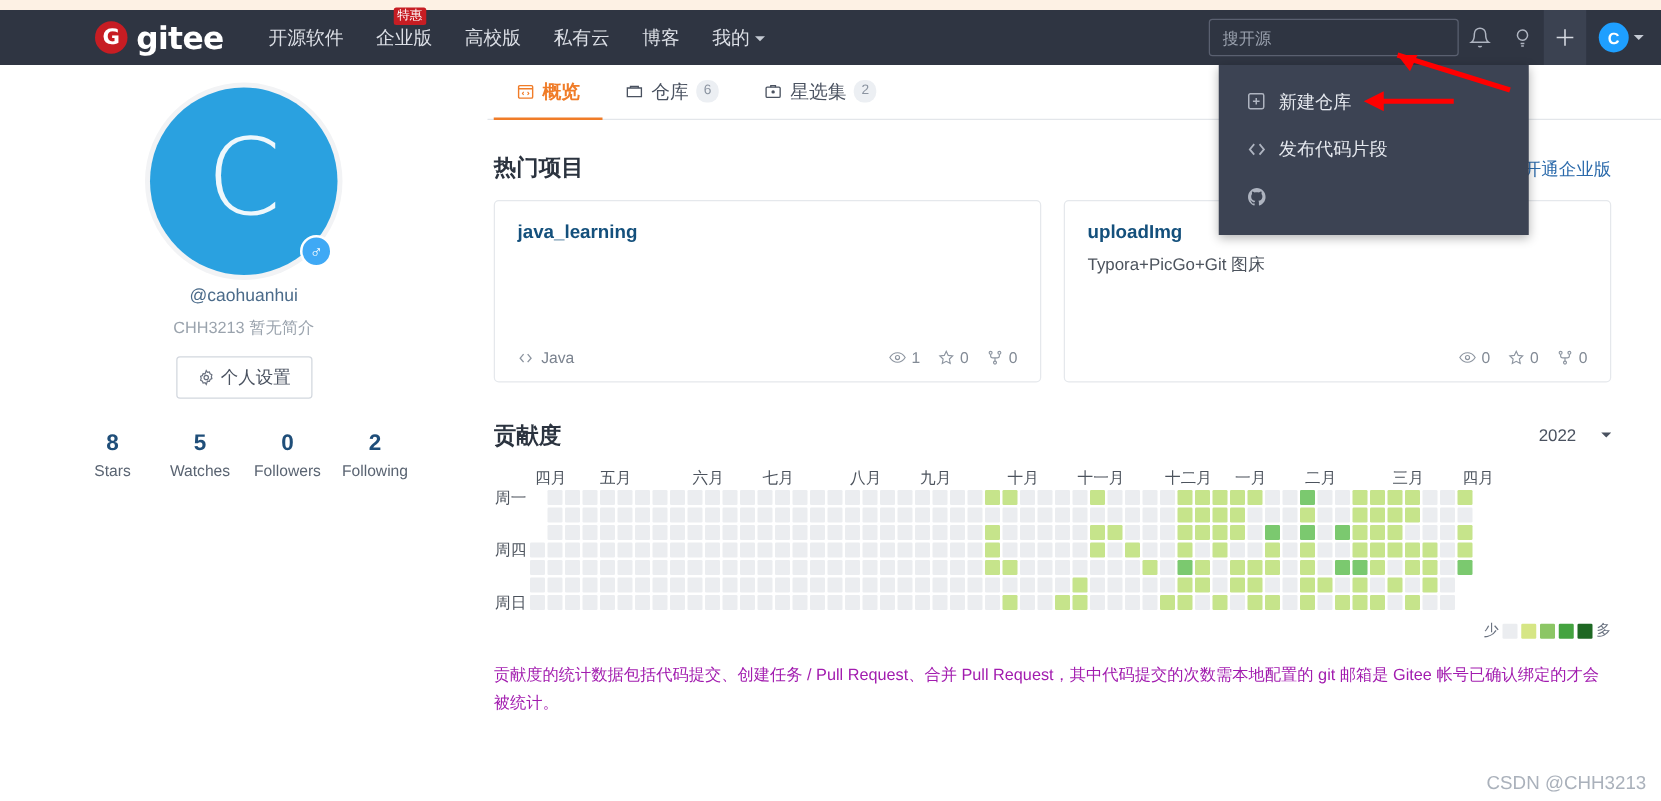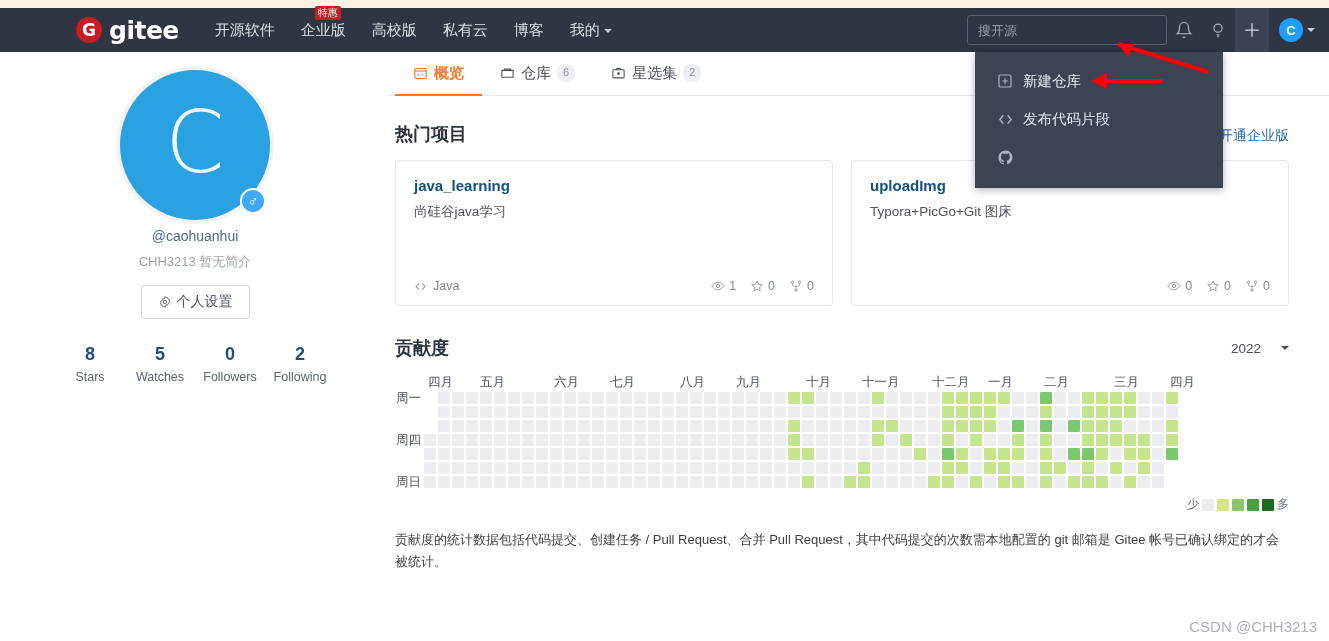--- a/index.html
+++ b/index.html
@@ -153,21 +153,21 @@
   .daycol span { position:absolute; right:3px; }
   .grid { display:flex; gap:2px; }
   .week { display:flex; flex-direction:column; gap:2px; }
   .cell { width:12px; height:12px; border-radius:1px; }
 
   .legend { display:flex; align-items:center; gap:3px; justify-content:flex-end;
     margin:6px 40px 0 0; font-size:12px; color:#6a7280; }
   .legend .cell { width:12px;height:12px; }
 
   .summary { margin:8px 0 0 5px; font-size:13.5px; color:#2b333f; display:flex; gap:26px; }
-  .note { margin:16px 40px 0 5px; font-size:13px; color:#404040; line-height:1.7; max-width:890px;}
+  .note { margin:16px 40px 0 5px; font-size:13px; color:#a21caf; line-height:1.7; max-width:890px;}
 
   .watermark {
     position:absolute; right:12px; bottom:6px; color:#aab1bb; font-size:15px;
     font-family:"Liberation Sans",sans-serif;
   }
 
   
   .arrow-svg { position:absolute; z-index:60; pointer-events:none; }
 </style>
 </head>
@@ -321,21 +321,20 @@
   </div>
 
   <div class="section-head">
     <div class="sec-title">热门项目</div>
     <div class="sec-link">开通企业版</div>
   </div>
 
   <div class="cards">
     <div class="card">
       <div class="card-title">java_learning</div>
-      <div class="card-desc">尚硅谷java学习</div>
       <div class="card-foot">
         <div class="lang">
           <svg width="13" height="13" viewBox="0 0 24 24" fill="none" stroke="#8d95a0" stroke-width="2">
               <path d="M9 6l-5 6 5 6M15 6l5 6-5 6"></path>
             </svg>
           <span>Java</span>
         </div>
         <div class="metrics">
           <div class="metric">
             <svg width="14" height="14" viewBox="0 0 24 24" fill="none" stroke="#8d95a0" stroke-width="1.6">

